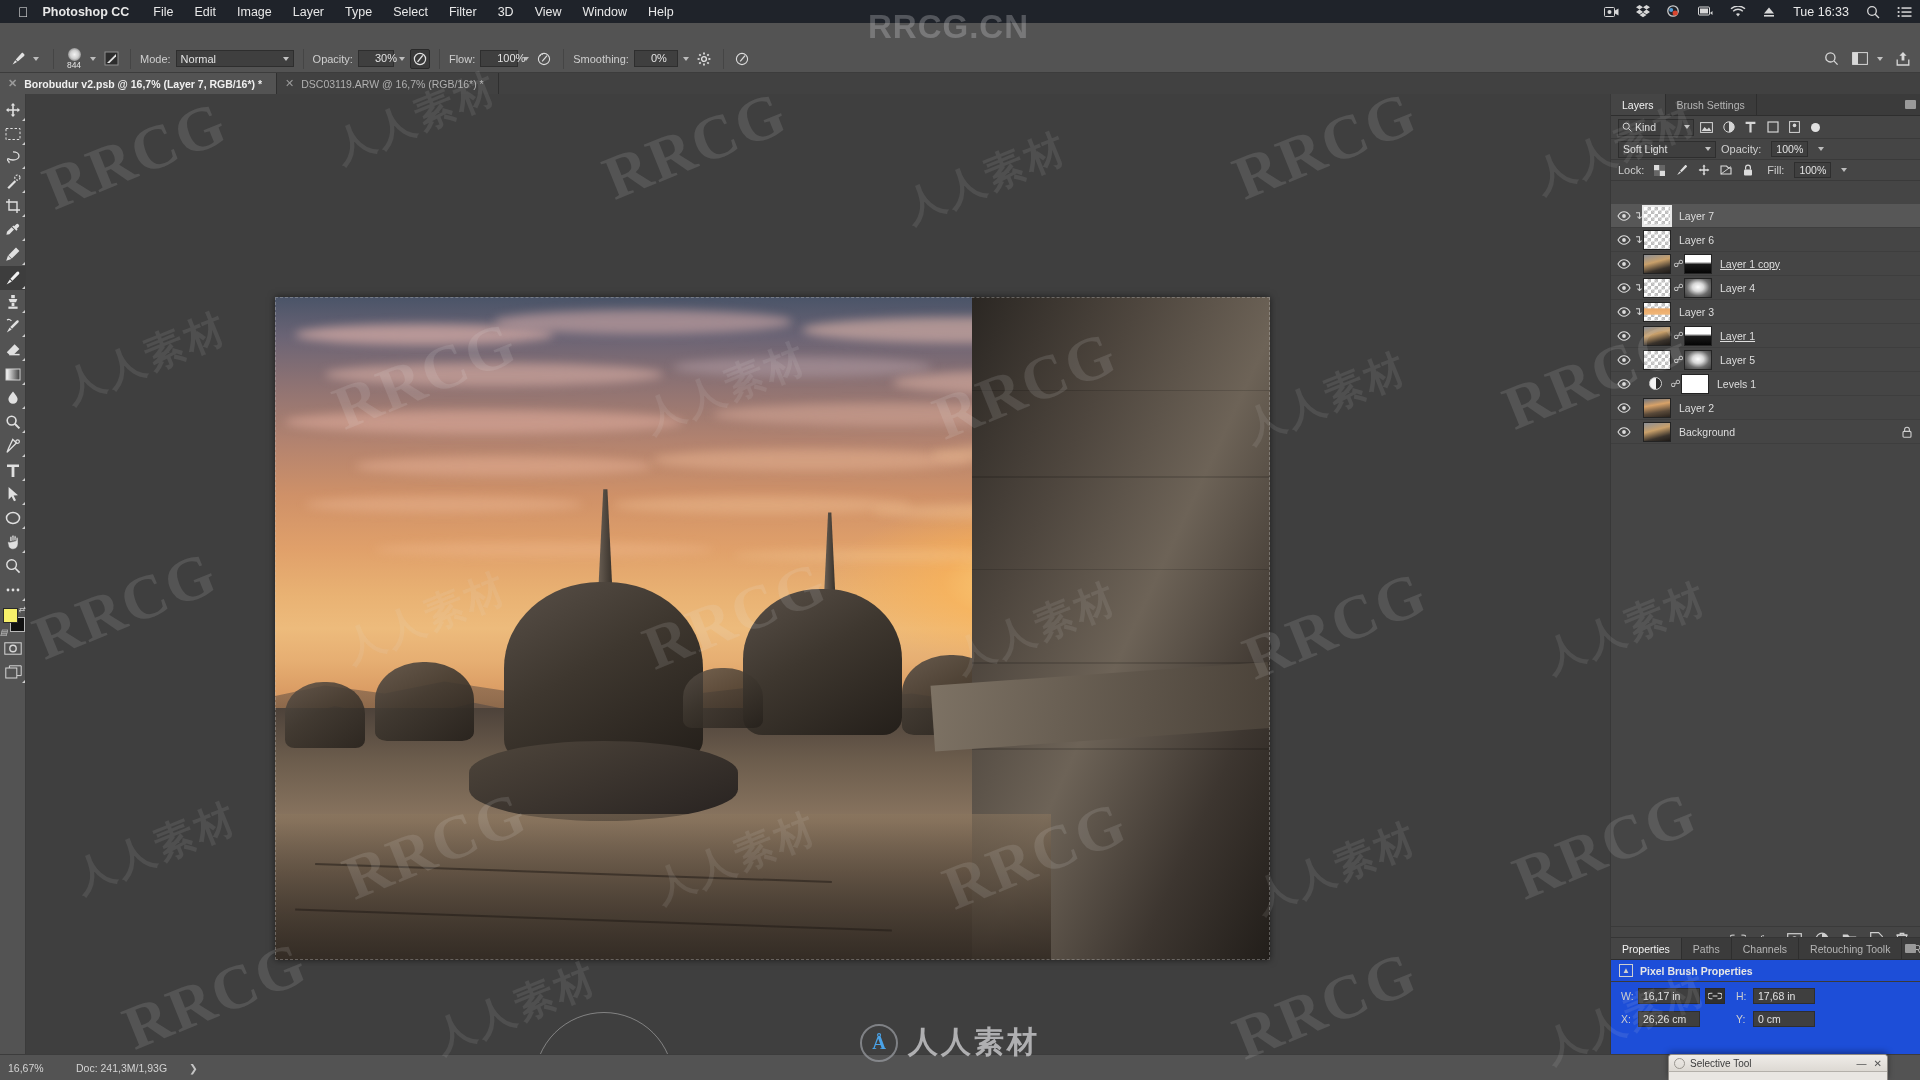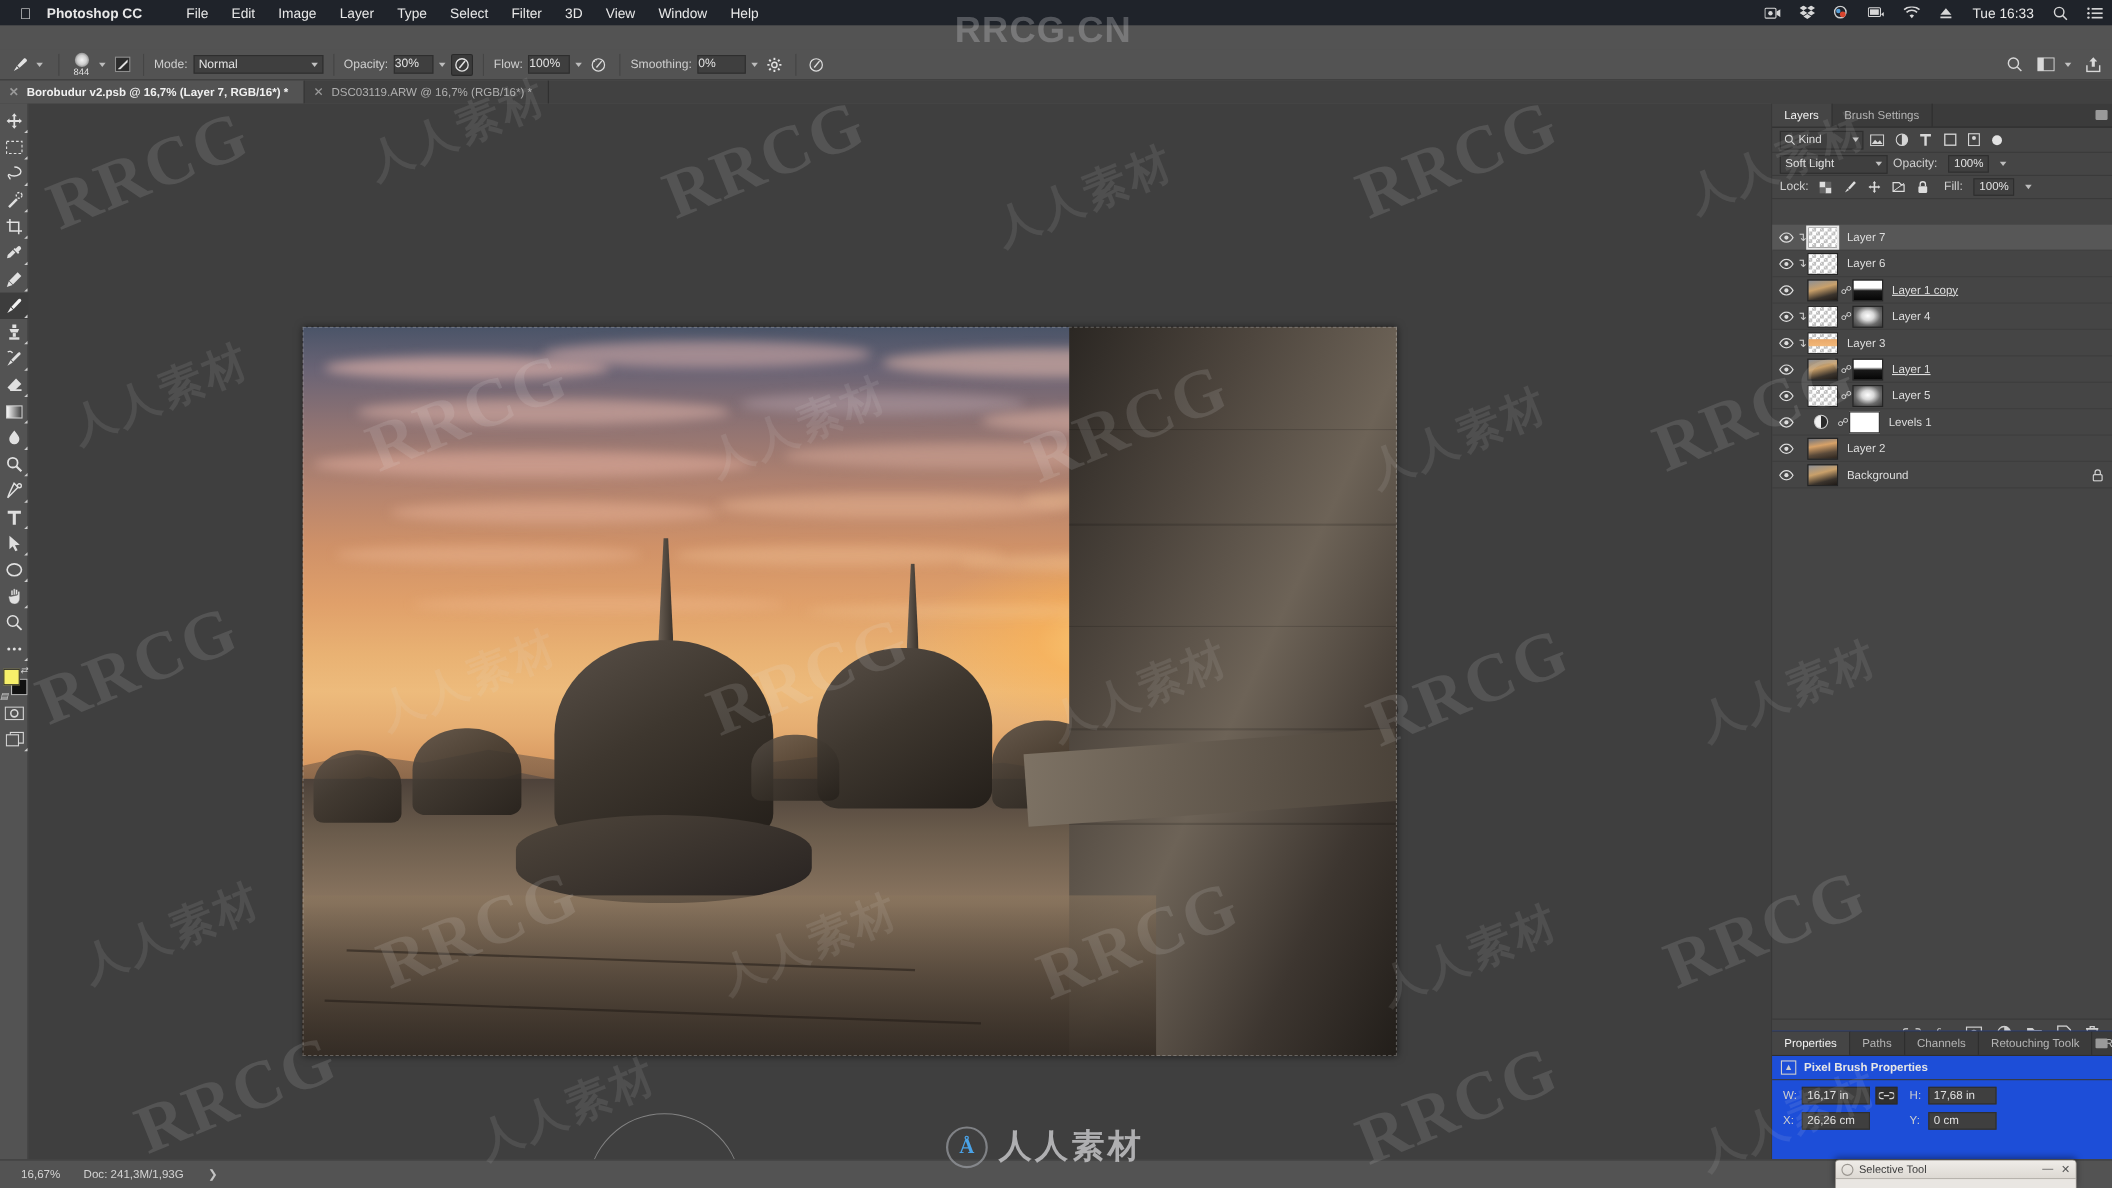--- a/index.html
+++ b/index.html
@@ -18,21 +18,21 @@
   .macbar {
     position: absolute; top: 0; left: 0; width: 1920px; height: 23px;
     background: #1f232a;
     display: flex; align-items: center;
     padding: 0 8px;
     color: #e8e8e8; font-size: 12.5px;
     z-index: 60;
   }
   .macbar .apple { font-size: 14px; margin: 0 14px 0 10px; line-height: 1; }
   .macbar .mi { margin-right: 21px; white-space: nowrap; }
-  .macbar .mi.bold { font-weight: bold; margin-right: 40px; }
+  .macbar .mi.bold { font-weight: bold; margin-right: 24px; }
   .macbar .spacer { flex: 1; }
   .macbar .ri { margin-left: 17px; display: flex; align-items: center; opacity: .92; }
   .macbar .clock { margin-left: 18px; font-size: 12.5px; }
 
   
   .titlebar {
     position: absolute; top: 23px; left: 0; width: 1920px; height: 22px;
     background: #32373c;
     z-index: 55;
   }
@@ -53,21 +53,21 @@
     border-bottom: 1px solid #3c3c3c;
     display: flex; align-items: center;
     padding-left: 8px;
     z-index: 50;
   }
   .ob-sep { width: 1px; height: 20px; background: #454545; margin: 0 9px; }
   .ob-label { color: #cfcfcf; font-size: 11px; margin-right: 5px; white-space: nowrap; }
   .ob-field {
     background: #3f3f3f; border: 1px solid #2e2e2e;
     color: #e2e2e2; height: 17px; line-height: 15px;
-    padding: 0 0; font-size: 11px; display: inline-block;
+    padding: 0 16px; font-size: 11px; display: inline-block;
   }
   .ob-combo {
     background: #3f3f3f; border: 1px solid #2e2e2e;
     height: 17px; display: flex; align-items: center;
     color: #e2e2e2; font-size: 11px; padding: 0 4px;
   }
   .caret {
     width: 0; height: 0; border-left: 3.5px solid transparent;
     border-right: 3.5px solid transparent; border-top: 4px solid #c2c2c2;
     margin-left: 5px;
@@ -308,21 +308,21 @@
     display: flex; align-items: center; justify-content: center; color: #d6d6d6; font-size: 9px;
   }
 
   
   .statusbar {
     position: absolute; left: 0; bottom: 0; width: 1920px; height: 26px;
     background: #535353; border-top: 1px solid #3c3c3c;
     display: flex; align-items: center; z-index: 55;
     font-size: 10.5px; color: #d4d4d4;
   }
-  .sb-zoom { width: 66px; padding-left: 8px; text-align: center; }
+  .sb-zoom { width: 66px; padding-left: 8px; }
   .sb-doc { padding-left: 10px; }
   .sb-arrow { margin-left: 22px; color: #c4c4c4; }
 
   
   .floatwin {
     position: absolute; right: 32px; bottom: 0px; width: 220px; height: 26px;
     background: #d7d3cd; border: 1px solid #8e8a85; border-bottom: none;
     border-radius: 4px 4px 0 0; z-index: 70;
     box-shadow: 0 -2px 6px rgba(0,0,0,.35);
   }

